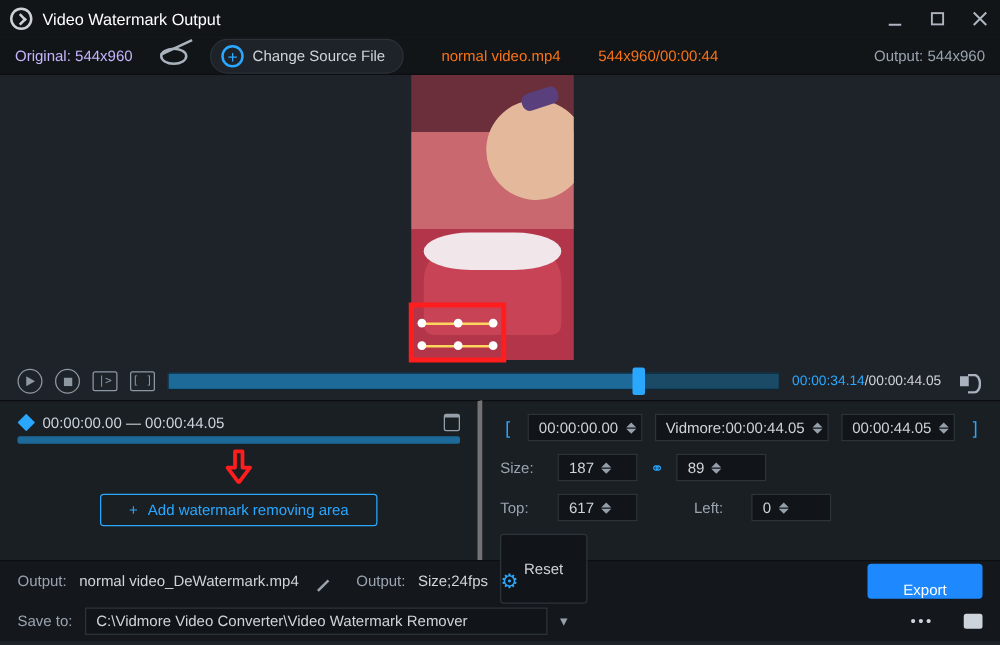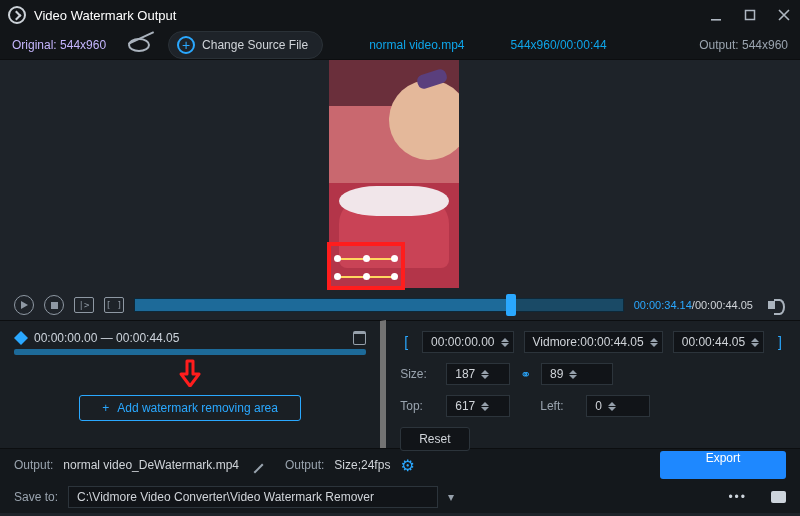--- a/index.html
+++ b/index.html
@@ -9,21 +9,21 @@
   .titlebar .spacer{flex:1}
   .winbtn{width:16px;height:16px;display:flex;align-items:center;justify-content:center;margin-left:10px}
   .logo{width:18px;height:18px;border-radius:50%;border:2px solid #ccd2d8;position:relative}
   .logo::after{content:"";position:absolute;inset:4px 4px auto auto;width:5px;height:5px;border-top:2px solid #ccd2d8;border-right:2px solid #ccd2d8;transform:rotate(45deg)}
   .subbar{height:30px;background:#121518;display:flex;align-items:center;padding:0 12px;gap:18px;border-bottom:1px solid #0c0e10}
   .subbar .lbl{color:#c4b5fd}
   .eye{width:22px;height:14px;border:2px solid #aab3bd;border-radius:50%;position:relative;margin-left:4px}
   .eye::after{content:"";position:absolute;left:-3px;top:-3px;width:28px;height:0;border-top:2px solid #aab3bd;transform:rotate(-25deg)}
   .chbtn{display:flex;align-items:center;gap:7px;background:#1e2329;border:1px solid #2a3137;border-radius:14px;padding:4px 14px 4px 8px}
   .plus-circle{width:18px;height:18px;border-radius:50%;border:2px solid #2aa8ff;display:flex;align-items:center;justify-content:center;color:#2aa8ff;font-size:14px;line-height:1}
-  .subbar .fname,.subbar .fres{color:#0ea5e9;margin-left:28px}
+  .subbar .fname,.subbar .fres{color:#f97316;margin-left:12px}
   .subbar .right{margin-left:auto;color:#9aa4af}
   .preview{height:230px;background:#1e2329;position:relative}
   .video{position:absolute;left:329px;top:0;width:130px;height:228px;background:linear-gradient(#6a2f3b 0 20%,#c9686f 20% 54%,#b33549 54% 100%);overflow:hidden}
   .arm{position:absolute;right:-10px;top:20px;width:80px;height:80px;background:#e4b89a;border-radius:50%;transform:rotate(-20deg)}
   .brace{position:absolute;right:12px;top:12px;width:30px;height:14px;background:#5a3f7d;border-radius:6px;transform:rotate(-18deg)}
   .cake{position:absolute;left:10px;top:126px;width:110px;height:82px;background:#c94356;border-radius:55px 55px 8px 8px/38px 38px 8px 8px}
   .frost{position:absolute;left:10px;top:126px;width:110px;height:30px;background:#f1e6ea;border-radius:55px/22px}
   .selbox{position:absolute;left:327px;top:242px;width:78px;height:48px;border:4px solid #ff1d1d}
   .hnd{width:7px;height:7px;background:#fff;border-radius:50%;position:absolute}
   .lnk{position:absolute;height:2px;background:#ffd75f}
@@ -33,45 +33,45 @@
   .track{flex:1;height:14px;background:#1a4a66;border:1px solid #0e2838;position:relative}
   .trackfill{position:absolute;left:0;top:0;bottom:0;width:77%;background:#1d6a99}
   .knob{position:absolute;left:77%;top:-5px;width:10px;height:22px;background:#2aa8ff;border-radius:2px;transform:translateX(-50%)}
   .tc{font-size:11px}
   .tc .cur{color:#2aa8ff}
   .spk{width:18px;height:16px;position:relative;margin-left:5px}
   .spk::before{content:"";position:absolute;left:0;top:4px;width:7px;height:8px;background:#aab3bd}
   .spk::after{content:"";position:absolute;left:6px;top:2px;width:9px;height:12px;border:2px solid #aab3bd;border-left:none;border-radius:0 60% 60% 0}
   .panels{display:flex;height:128px}
   .pnl{flex:1;background:#1a1f24;padding:10px 14px;border-top:1px solid #0c0e10}
-  .pnl.l{border-right:6px solid #737373;display:flex;flex-direction:column;gap:4px}
+  .pnl.l{border-right:4px solid #737373;display:flex;flex-direction:column;gap:4px}
   .clip{display:flex;align-items:center;gap:8px}
   .wm{width:14px;height:14px;background:#2aa8ff;clip-path:polygon(50% 0,100% 50%,50% 100%,0 50%);margin-right:-2px}
   .range{color:#cdd4dc}
   .trash{margin-left:auto;width:13px;height:14px;border:1.5px solid #96a0ab;border-top-width:3px;border-radius:2px}
   .clipbar{height:6px;background:#1d6a99;border-radius:2px}
   .arrow{width:26px;height:28px;align-self:center;margin-top:0}
   .arrow svg{display:block}
   .addbtn{align-self:center;margin-top:4px;border:1px solid #2aa8ff;border-radius:3px;color:#2aa8ff;padding:5px 22px;display:flex;align-items:center;gap:8px}
   .row{display:flex;align-items:center;gap:10px;margin-bottom:10px}
   .brk{color:#2aa8ff;font-size:14px;padding:0 4px}
   .numfield{background:#111418;border:1px solid #2c343b;height:22px;display:flex;align-items:center;padding:0 4px 0 8px;gap:6px}
   .spin{display:flex;flex-direction:column;gap:1px}
   .spin span{width:0;height:0;border-left:4px solid transparent;border-right:4px solid transparent}
   .spin .u{border-bottom:4px solid #96a0ab}
   .spin .d{border-top:4px solid #96a0ab}
   .lab{color:#9aa4af;width:36px}
   .link{color:#2aa8ff;font-size:13px}
-  .reset{background:#111418;border:1px solid #2c343b;padding:4px 18px;border-radius:3px}
+  .reset{background:#111418;border:1px solid #2c343b;padding:20px 18px;border-radius:3px}
   .bot{border-top:1px solid #0c0e10;background:#14181c}
   .brow{height:32px;display:flex;align-items:center;padding:0 14px;gap:10px}
   .pencil{width:12px;height:12px;border-bottom:2px solid #9aa4af;transform:rotate(-45deg)}
   .gear{color:#2aa8ff;font-size:16px}
   .dots{color:#cdd4dc;letter-spacing:2px;margin-left:auto}
-  .export{width:126px;height:28px;background:#1e88ff;border-radius:3px;display:flex;align-items:flex-start;justify-content:center;color:#fff;}
+  .export{width:92px;height:28px;background:#1e88ff;border-radius:3px;display:flex;align-items:flex-end;justify-content:center;color:#fff;}
   .saveinput{flex:1;background:#111418;border:1px solid #2c343b;height:22px;display:flex;align-items:center;padding:0 8px;max-width:370px}
   .folder{width:15px;height:12px;background:#cdd4dc;border-radius:2px;position:relative;margin-left:14px}
 </style>
 </head>
 <body>
 
 <div class="titlebar">
   <div class="logo"></div>
   <div class="title">Video Watermark Output</div>
   <div class="spacer"></div>
@@ -208,21 +208,21 @@
     </div>
     <div class="row">
       <span class="lab">Top:</span>
       <div class="numfield" style="width:64px">
           <span>617</span>
           <div class="spin">
             <span class="u"></span>
             <span class="d"></span>
           </div>
         </div>
-      <span class="lab" style="margin-left:20px">Left:</span>
+      <span class="lab" style="margin-left:35px">Left:</span>
       <div class="numfield" style="width:64px">
           <span>0</span>
           <div class="spin">
             <span class="u"></span>
             <span class="d"></span>
           </div>
         </div>
     </div>
     <div class="row">
         <div class="reset"><span>Reset</span></div>

